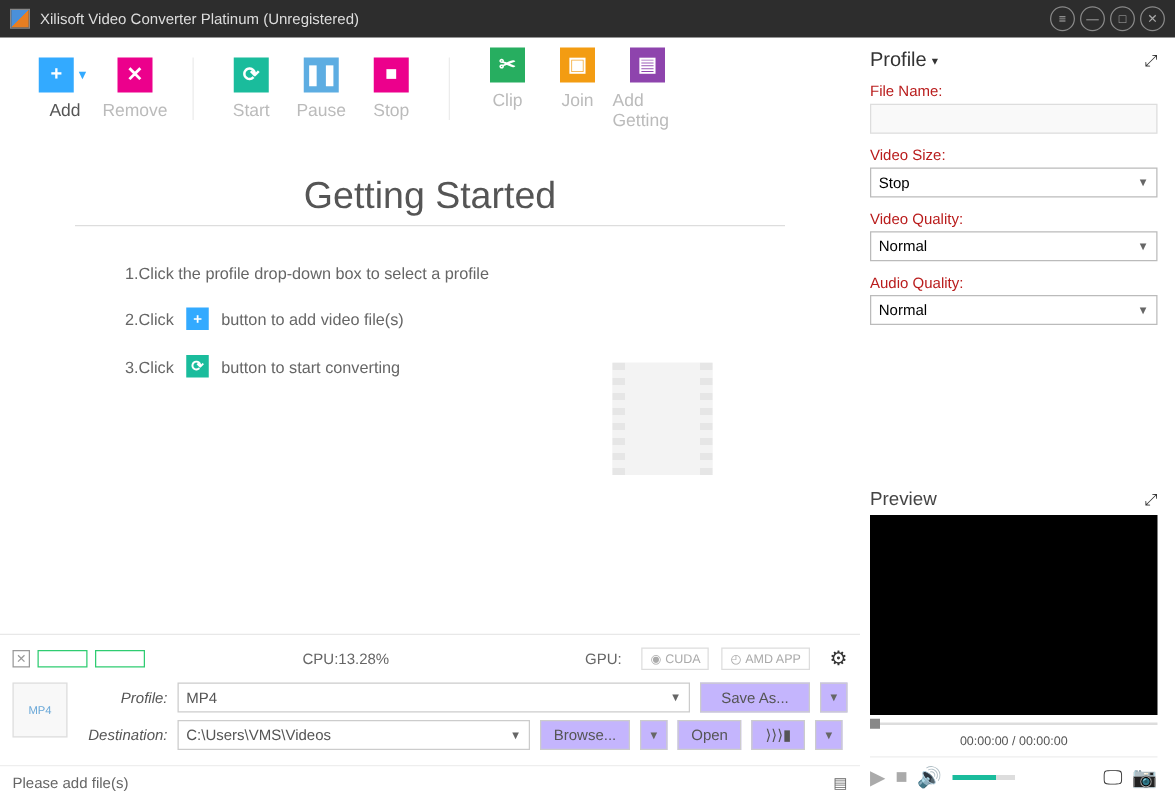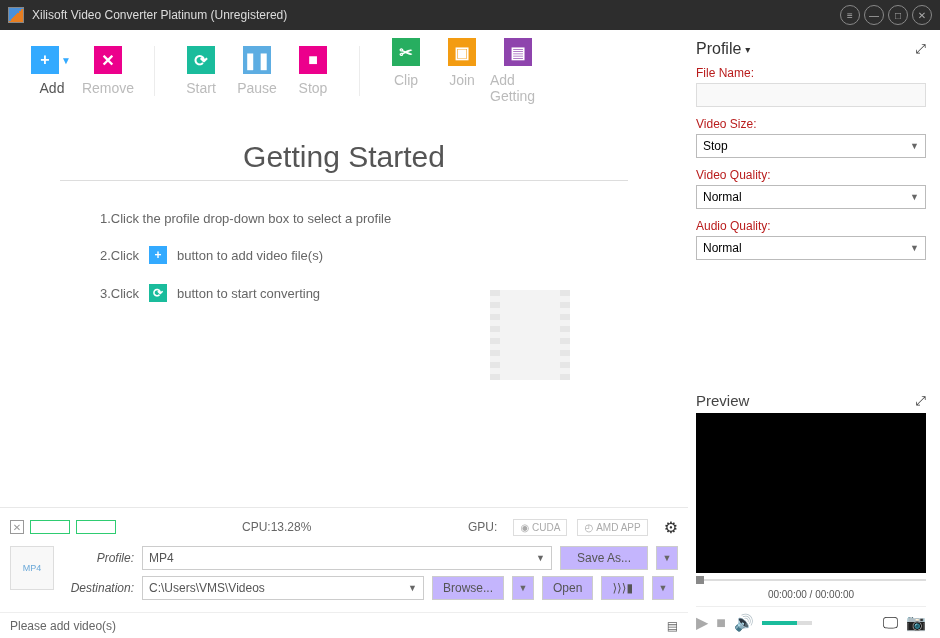--- a/index.html
+++ b/index.html
@@ -205,21 +205,21 @@
               </div>
             <div class="btn btn-dd">
                 <span class="caret">▼</span>
               </div>
           </div>
         </div>
       </div>
     </div>
 
     <div class="status-bar">
-      <span>Please add video(s)</span>
+      <span>Please add file(s)</span>
       <span style="cursor:pointer;">▤</span>
     </div>
   </div>
 
   <div class="right-pane">
     <div class="panel-title">
       <span>Profile</span>
         <span style="font-size:10px;">▾</span>
       <span class="expand-icon">⤢</span>
     </div>

